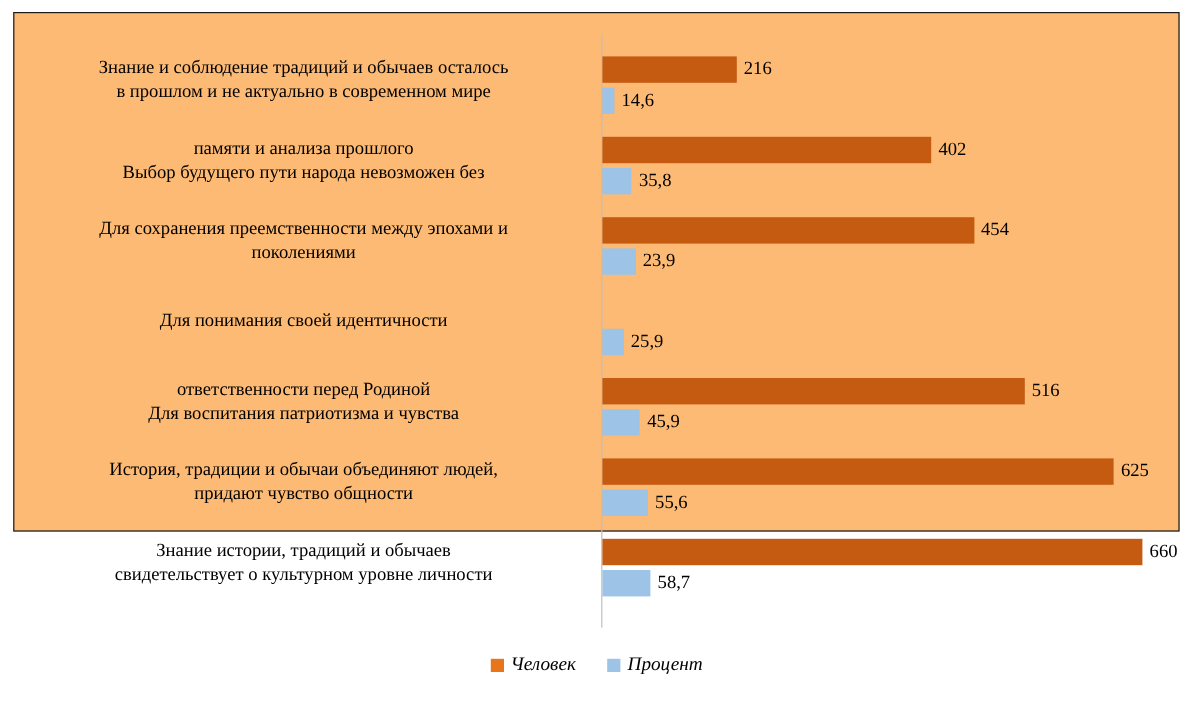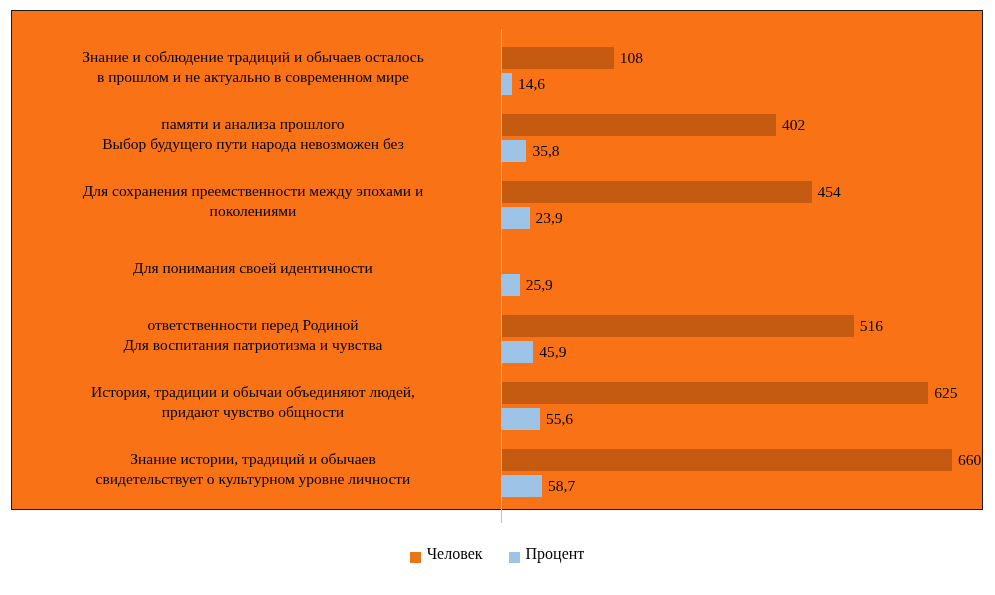--- a/index.html
+++ b/index.html
@@ -12,24 +12,24 @@
     height: 595px;
     font-family: "Liberation Serif", "DejaVu Serif", serif;
     overflow: hidden;
   }
 
   #chart-frame {
     position: absolute;
     left: 11px;
     top: 10px;
     width: 972px;
-    height: 500px;
+    height: 433px;
     box-sizing: border-box;
     border: 1px solid #1a1a1a;
-    background: #f97316;
+    background: #fdba74;
   }
 
   
   #plot-region {
     position: absolute;
     left: 0;
     top: 0;
     right: 0;
     height: 512px;
   }
@@ -110,22 +110,23 @@
     right: 0;
     top: 528px;
     height: 30px;
     display: flex;
     align-items: center;
     justify-content: center;
     gap: 26px;
   }
   .legend-item {
     display: flex;
-    align-items: flex-end;
+    align-items: center;
     gap: 6px;
+    font-style: italic;
   }
   .legend-swatch {
     width: 11px;
     height: 11px;
     display: block;
   }
   .legend-label {
     font-size: 16px;
     color: #000000;
     white-space: nowrap;
@@ -140,21 +141,21 @@
     <div id="category-axis-line"></div>
     <div id="groups">
         <div class="cat-group" style="top: 22px;">
           <div class="cat-label">
             <span>Знание и соблюдение традиций и обычаев осталось</span>
             <span>в прошлом и не актуально в современном мире</span>
           </div>
           <div class="bars">
             <div class="bar-row primary">
               <span class="bar people" style="width: 111.815px; background: rgb(197, 90, 17);"></span>
-              <span class="bar-value">108</span>
+              <span class="bar-value">216</span>
             </div>
             <div class="bar-row secondary">
               <span class="bar percent" style="width: 9.95428px; background: rgb(157, 195, 230);"></span>
               <span class="bar-value">14,6</span>
             </div>
           </div>
         </div>
         <div class="cat-group" style="top: 89px;">
           <div class="cat-label">
             <span>памяти и анализа прошлого</span>

